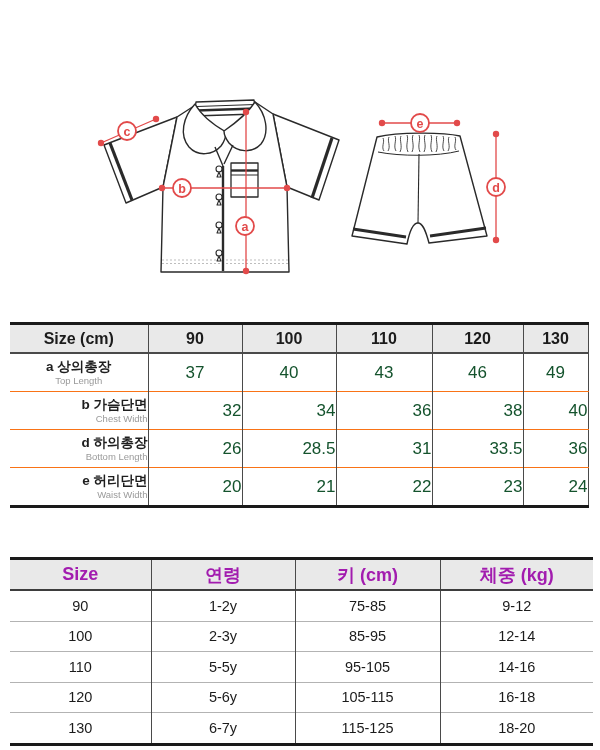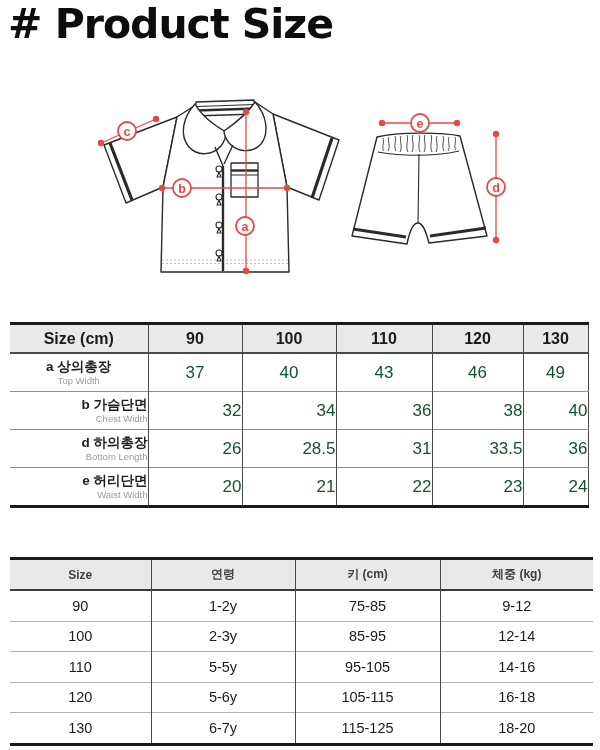--- a/index.html
+++ b/index.html
@@ -32,33 +32,32 @@
   .t1 tbody tr + tr td { border-top:1px solid #f97316;text-align:right; }
   .t1 td.val { font-size:17px; color:#14532d; }
   .lbl-kr { font-size:13.5px; font-weight:600; color:#1e1e1e; line-height:1.15; }
   .lbl-en { font-size:9.5px; color:#9a9a9a; line-height:1.2; margin-top:1px; }
 
   .t2 {
     position:absolute; left:10px; top:557px; width:583px;
     border-top:3px solid #1a1a1a; border-bottom:3px solid #1a1a1a;
   }
   .t2 th {
-    height:29px; background:#e9e9e9; font-size:12px; font-weight:600;
-    border-bottom:2px solid #3d3d3d; color:#404040;
+    height:29px; background:#e9e9e9; font-size:18px; font-weight:600;
+    border-bottom:2px solid #3d3d3d; color:#a21caf;
   }
   .t2 td { height:29.5px; font-size:14.5px; color:#1b1b1b; }
   .t2 td + td, .t2 th + th { border-left:1px solid #4a4a4a; }
   .t2 tbody tr + tr td { border-top:1px solid #b3b3b3; }
 </style>
 </head>
 <body>
 
 <div class="page">
 
-  <h1 class="page-title"># Product Size</h1>
 
   <svg class="diagram-svg" width="600" height="205" viewBox="0 0 600 205">
 
     <g fill="#ffffff" stroke="#2a2a2a" stroke-width="1.4" stroke-linejoin="round">
 
       <path d="M177,27 L104,55 L126,113 L163,97 Z"></path>
       <path d="M273,24 L339,50 L319,110 L287,97 Z"></path>
       <path d="M110,53 L132,110" fill="none" stroke-width="3.2"></path>
       <path d="M332,48 L312,108" fill="none" stroke-width="3.2"></path>
 
@@ -173,21 +172,21 @@
         <th>100</th>
         <th>110</th>
         <th>120</th>
         <th>130</th>
       </tr>
     </thead>
     <tbody>
       <tr>
         <td>
             <div class="lbl-kr">a 상의총장</div>
-            <div class="lbl-en">Top Width</div>
+            <div class="lbl-en">Top Length</div>
           </td>
         <td class="val">37</td>
         <td class="val">40</td>
         <td class="val">43</td>
         <td class="val">46</td>
         <td class="val">49</td>
       </tr>
       <tr>
         <td>
             <div class="lbl-kr">b 가슴단면</div>

